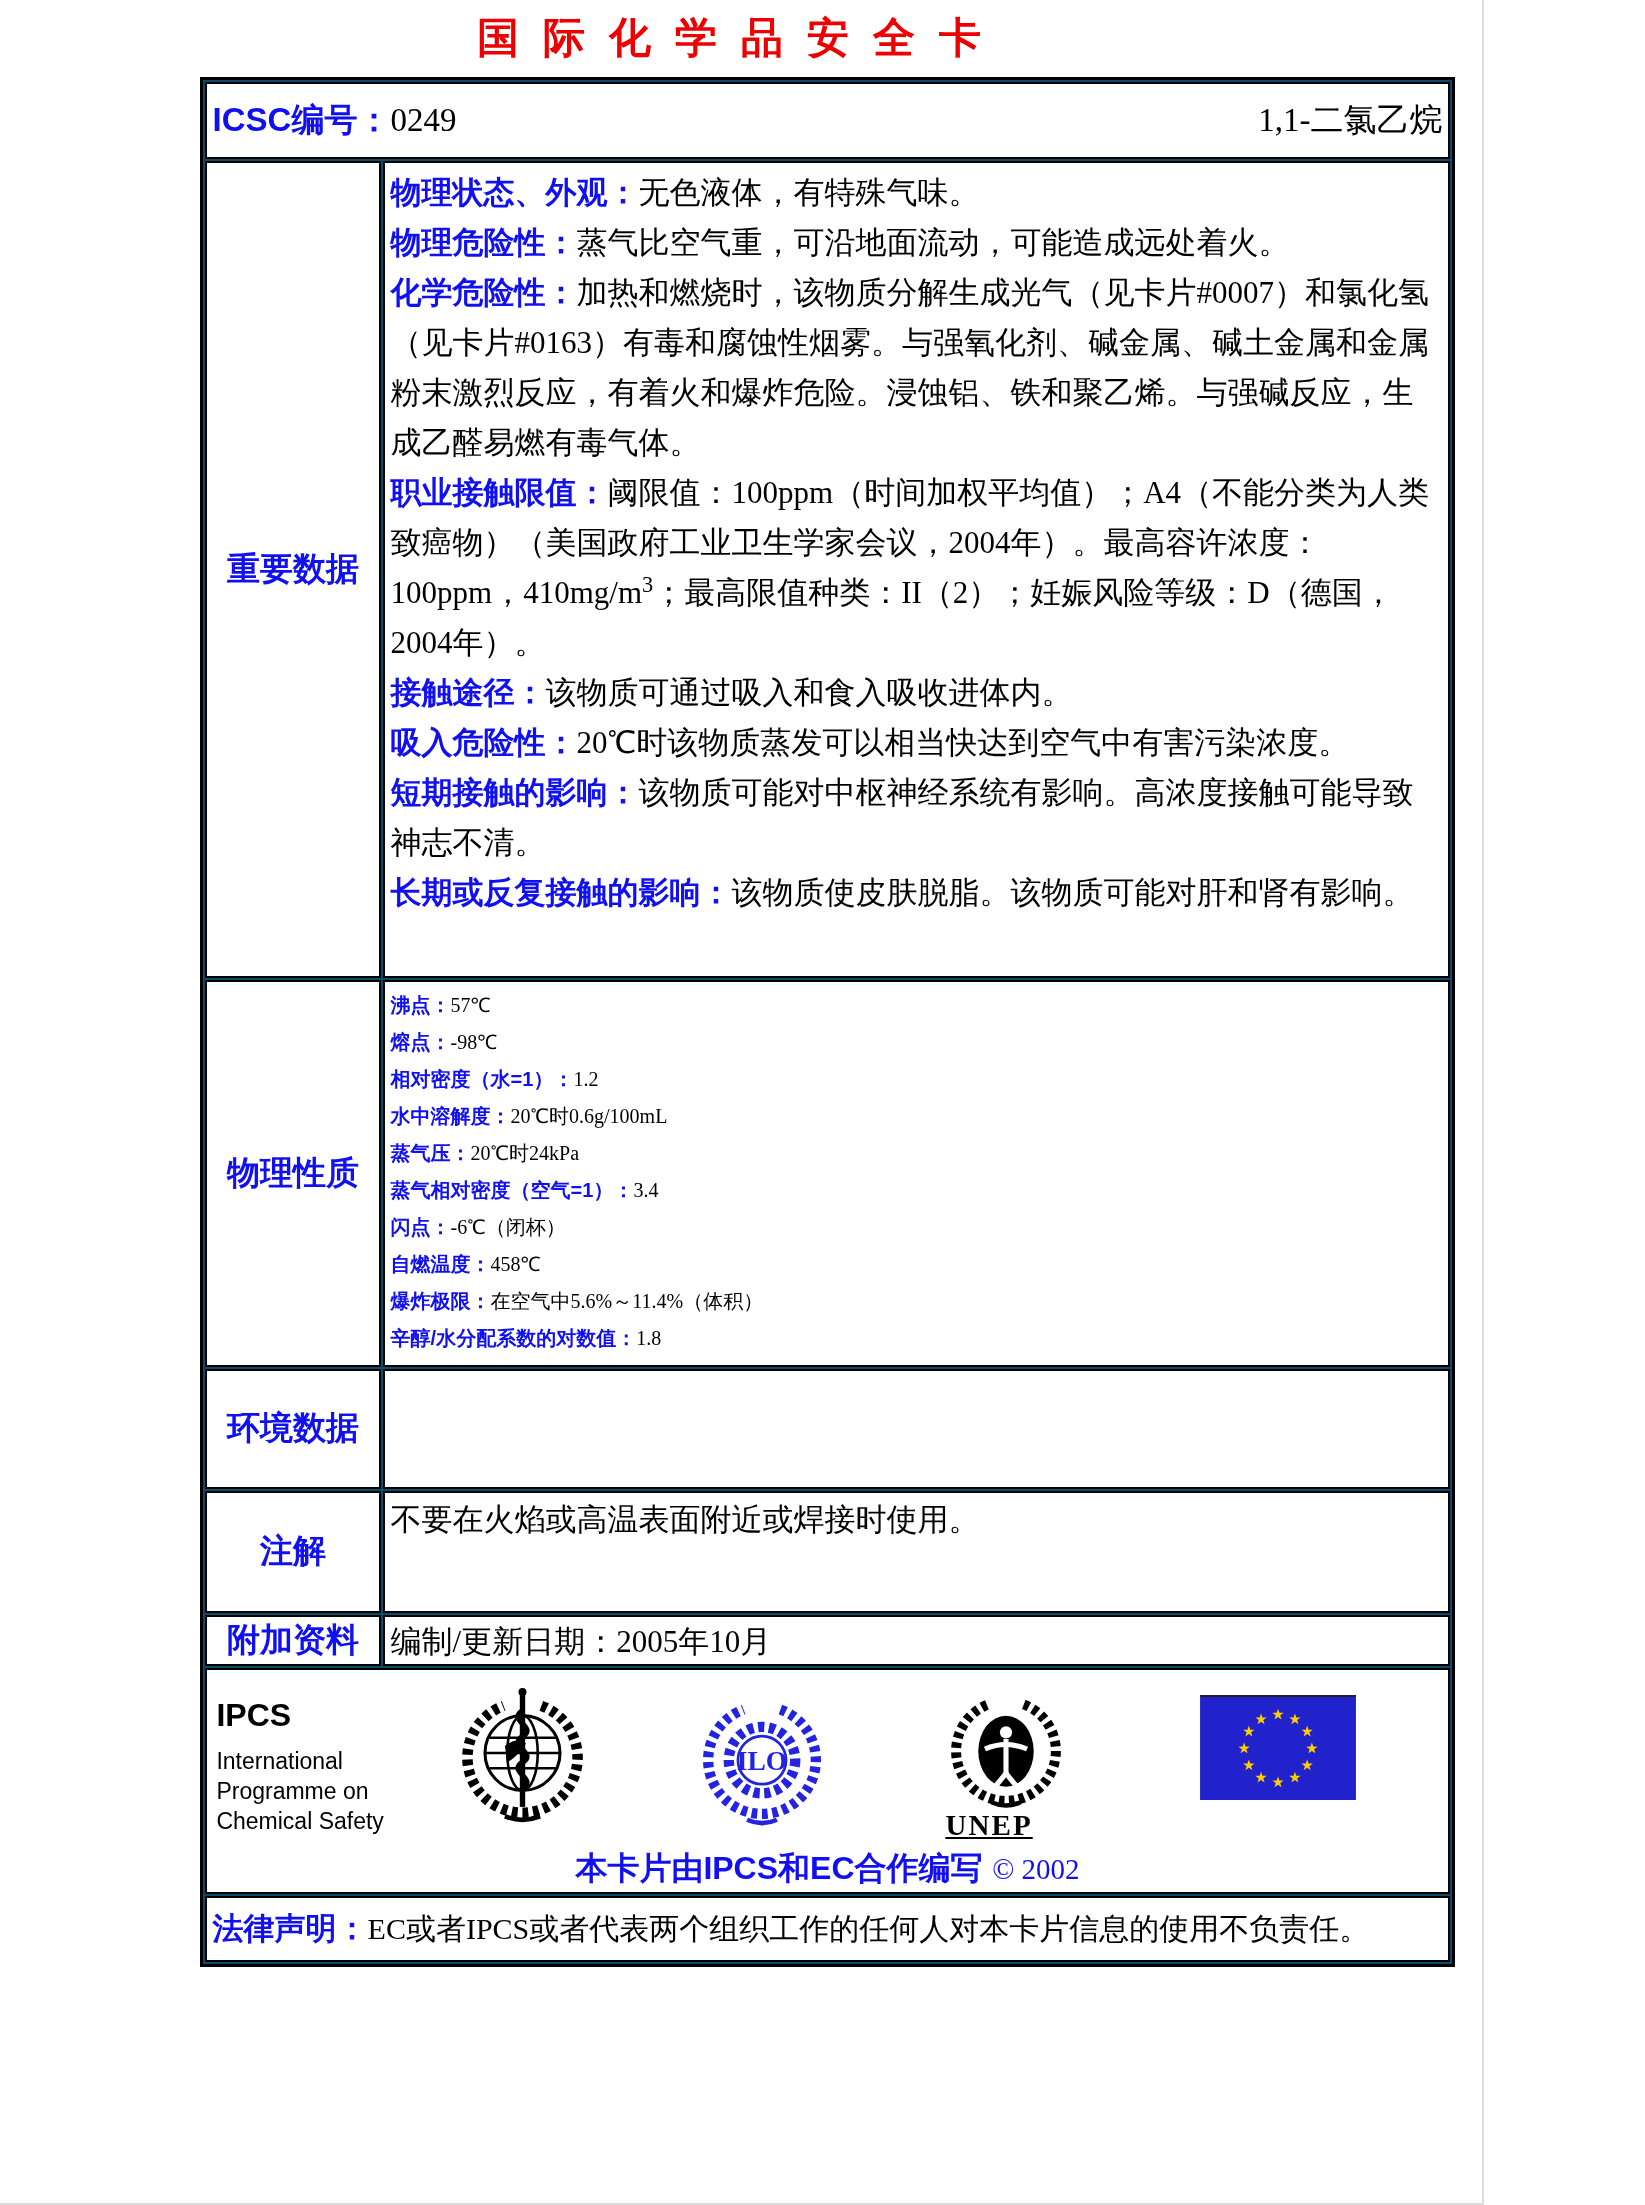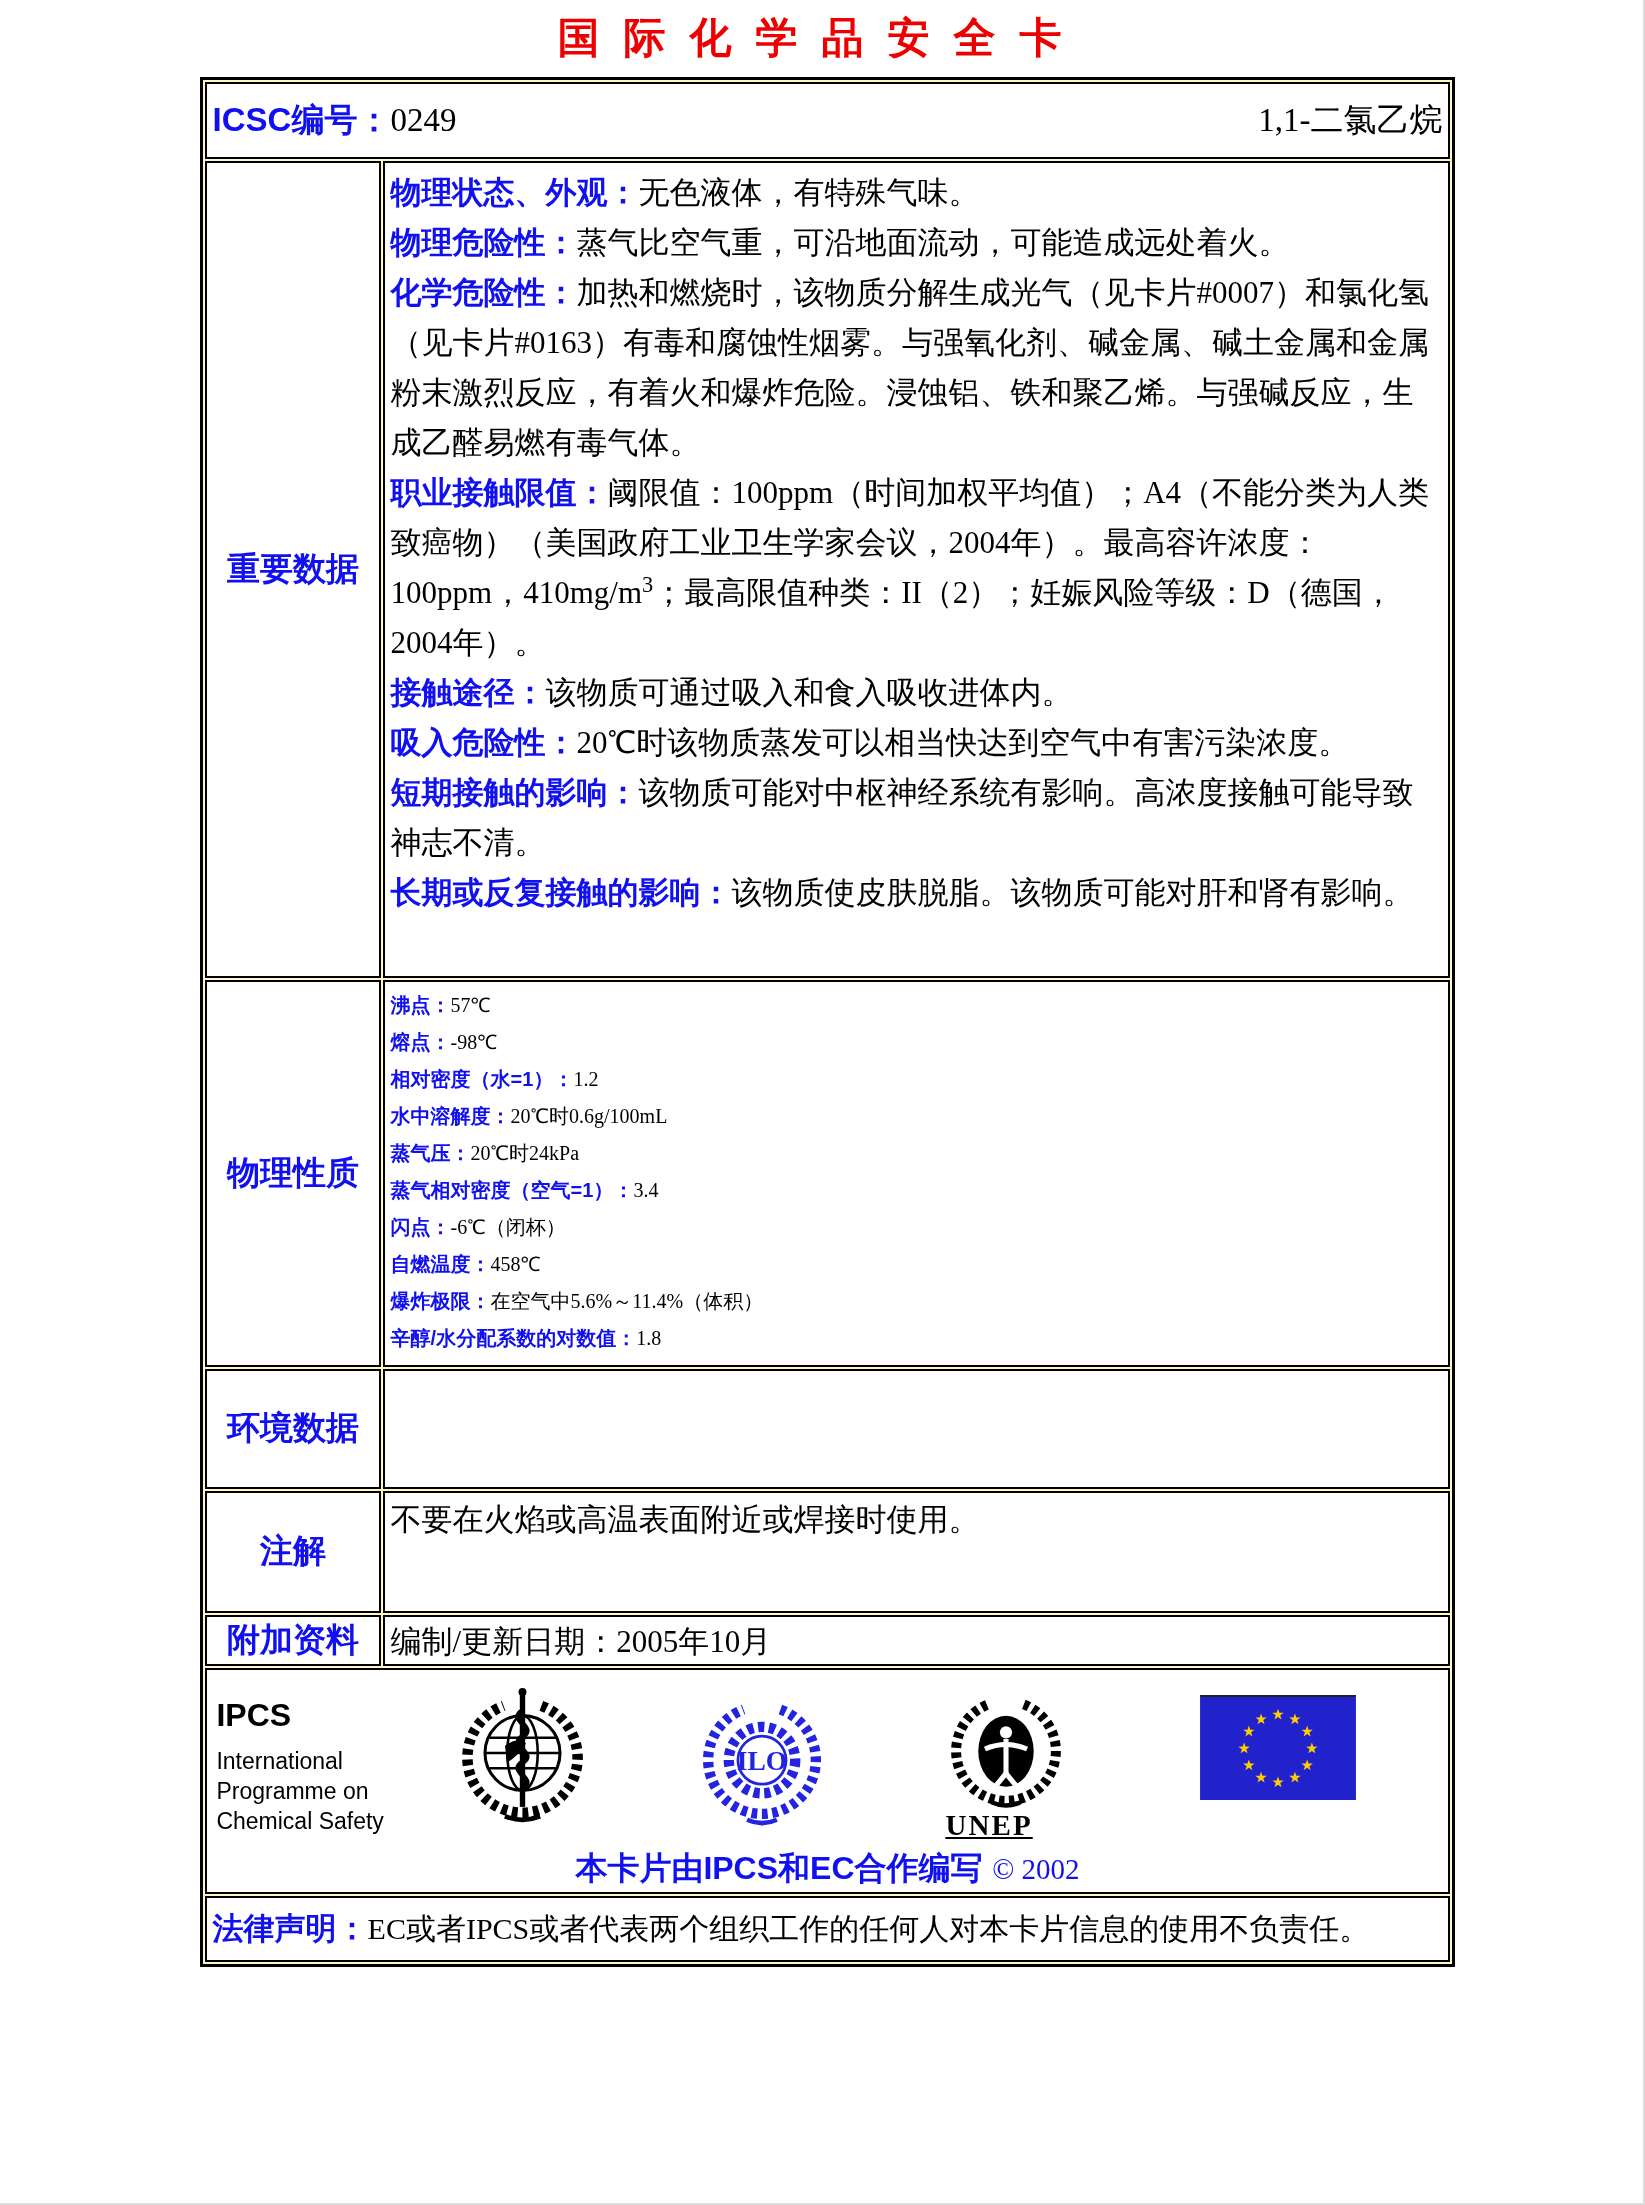--- a/index.html
+++ b/index.html
@@ -1,27 +1,27 @@
 <!DOCTYPE html>
 <html style="font-size:11.2px"><head>
 <meta charset="utf-8">
 <style>
   html, body { margin: 0; padding: 0; background: #ffffff; }
   body { width: 1645px; height: 2205px; position: relative; overflow: hidden;
          font-family: "Liberation Serif", serif; color: #000; }
-  .page { width: 1645px; height: 2205px; box-sizing: border-box;
+  .page { width: 1484px; height: 2205px; box-sizing: border-box;
           border-right: 2.1px solid #dcdcdc; border-bottom: 2.1px solid #dcdcdc; }
 
   .page-title { margin: 0; padding-top: 9.8px; height: 67px; text-align: center;
                 font-size: 42px; font-weight: bold; color: #ee0000;
                 letter-spacing: 24px; font-family: "Liberation Sans", sans-serif; }
 
   table.card { border-collapse: separate; border-spacing: 2.8px;
                border: 3.5px solid #000; margin-left: 200px; width: 1255px;
-               table-layout: fixed; background: #fef9c3; }
+               table-layout: fixed; background: #0c4a6e; }
   td.cell { border: 2.1px solid #000; box-sizing: border-box; background: #fff; }
 
   .col-label { width: 176px; }
 
   
   .header-cell { height: 77px; vertical-align: middle; padding: 0 5.6px; }
   .header-flex { display: flex; justify-content: space-between; align-items: center; }
   .header-left { font-size: 33px; }
   .header-num { font-size: 33px; color: #000; }
   .header-right { font-size: 33px; color: #000; }

